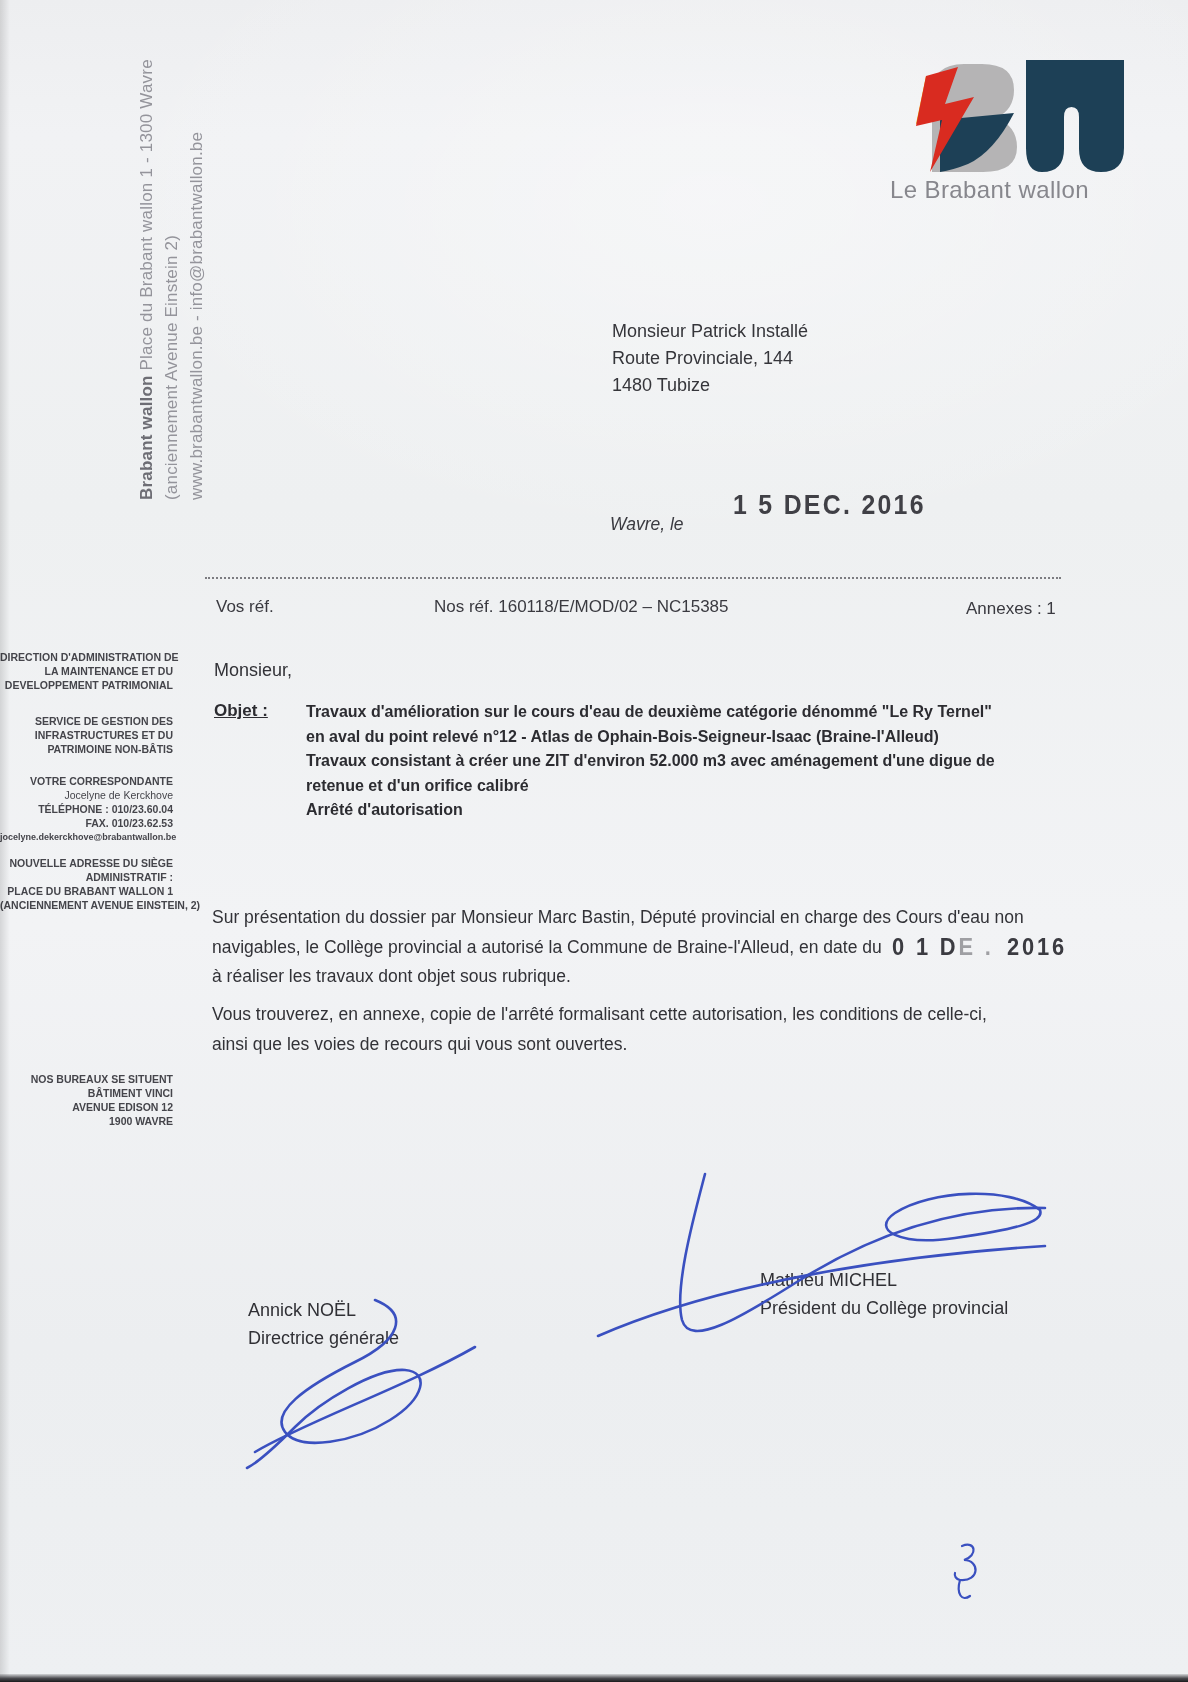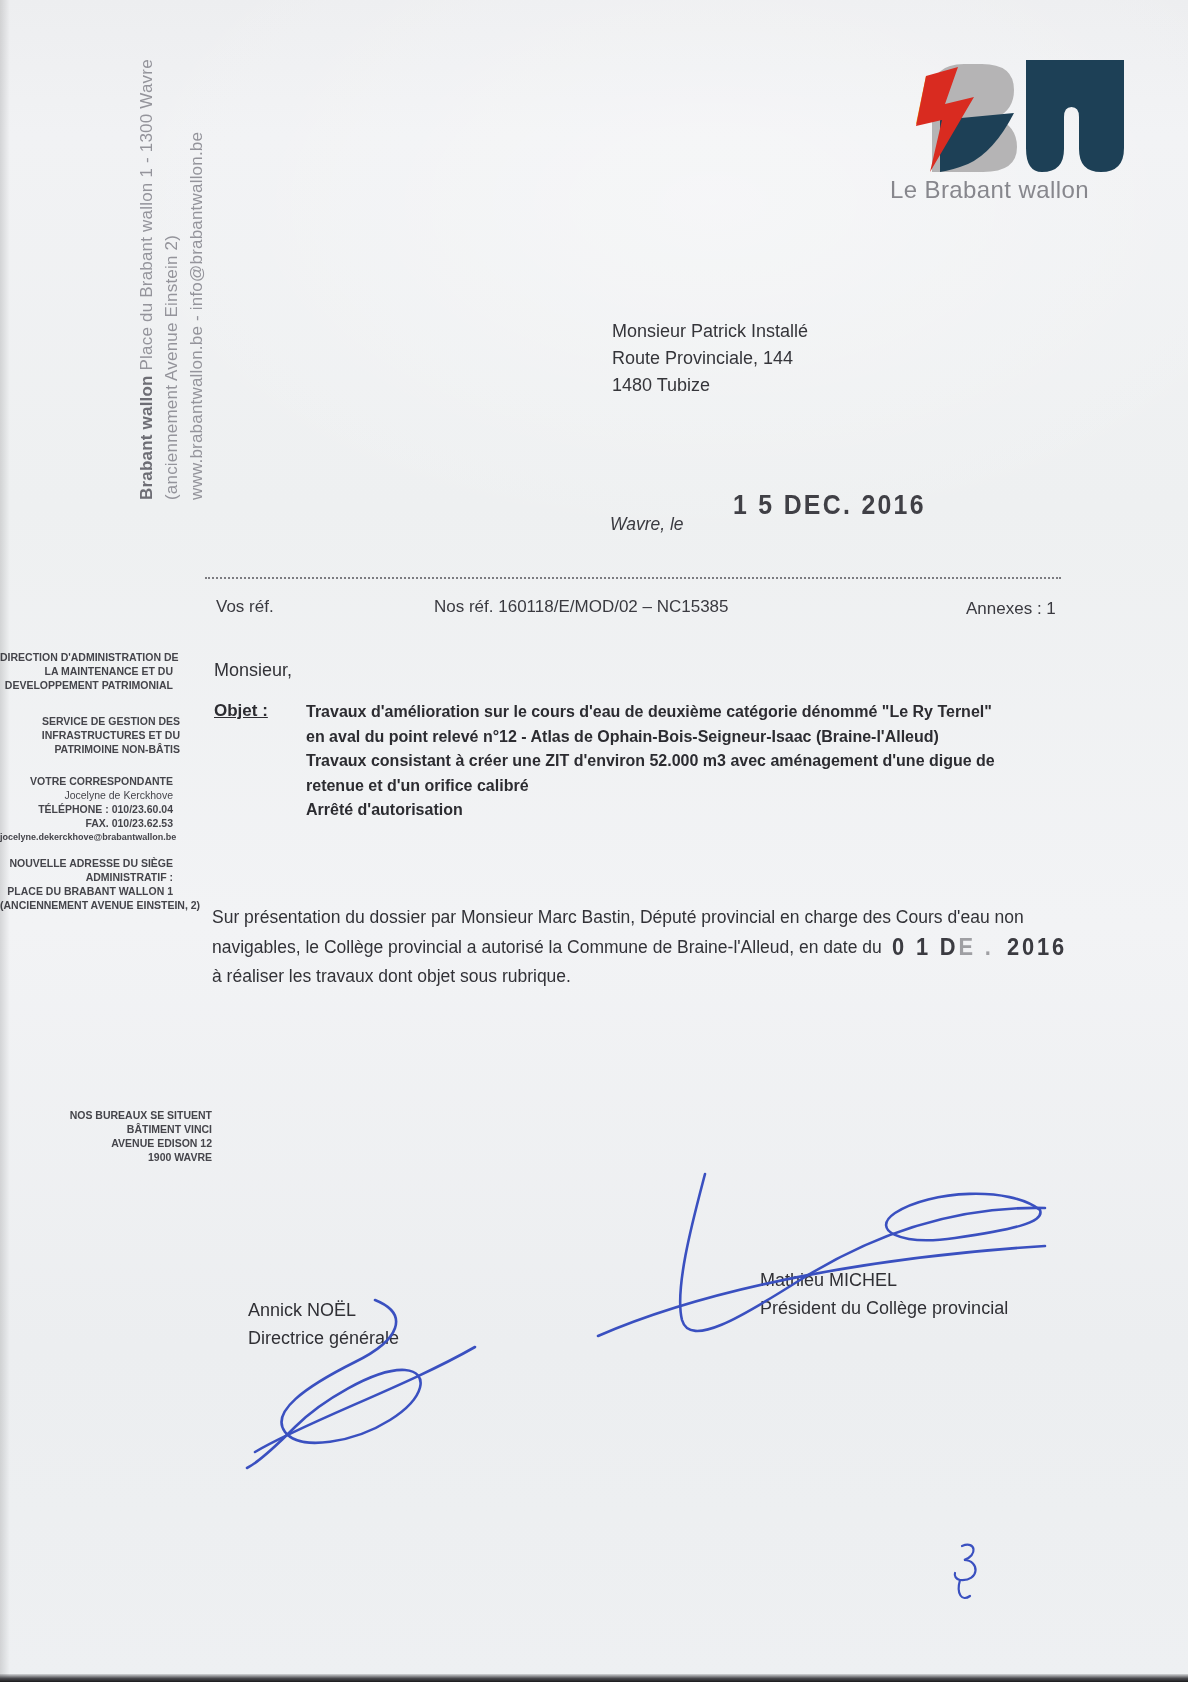--- a/index.html
+++ b/index.html
@@ -113,39 +113,39 @@
 
   <div class="ref vos">Vos réf.</div>
   <div class="ref nos">Nos réf. 160118/E/MOD/02 – NC15385</div>
   <div class="ref annexes">Annexes : 1</div>
 
   <div class="side-block" style="top:650px;">
     <div>DIRECTION D'ADMINISTRATION DE</div>
     <div>LA MAINTENANCE ET DU</div>
     <div>DEVELOPPEMENT PATRIMONIAL</div>
   </div>
-  <div class="side-block" style="top:714px;padding-left:7px;">
+  <div class="side-block" style="top:714px;">
     <div>SERVICE DE GESTION DES</div>
     <div>INFRASTRUCTURES ET DU</div>
     <div>PATRIMOINE NON-BÂTIS</div>
   </div>
   <div class="side-block" style="top:774px;">
     <div>VOTRE CORRESPONDANTE</div>
     <div class="plain">Jocelyne de Kerckhove</div>
     <div>TÉLÉPHONE : 010/23.60.04</div>
     <div>FAX. 010/23.62.53</div>
     <div class="tiny">jocelyne.dekerckhove@brabantwallon.be</div>
   </div>
   <div class="side-block" style="top:856px;">
     <div>NOUVELLE ADRESSE DU SIÈGE</div>
     <div>ADMINISTRATIF :</div>
     <div>PLACE DU BRABANT WALLON 1</div>
     <div>(ANCIENNEMENT AVENUE EINSTEIN, 2)</div>
   </div>
-  <div class="side-block" style="top:1108px;padding-left:39px;">
+  <div class="side-block" style="top:1072px;">
     <div>NOS BUREAUX SE SITUENT</div>
     <div>BÂTIMENT VINCI</div>
     <div>AVENUE EDISON 12</div>
     <div>1900 WAVRE</div>
   </div>
 
   <div class="salutation">Monsieur,</div>
   <div class="objet-label">Objet :</div>
   <div class="objet">
     <div>Travaux d'amélioration sur le cours d'eau de deuxième catégorie dénommé "Le Ry Ternel"</div>
@@ -154,20 +154,24 @@
     <div>retenue et d'un orifice calibré</div>
     <div>Arrêté d'autorisation</div>
   </div>
 
   <div class="para" style="top:903px;">
     <div>Sur présentation du dossier par Monsieur Marc Bastin, Député provincial en charge des Cours d'eau non</div>
     <div><span>navigables, le Collège provincial a autorisé la Commune de Braine-l'Alleud, en date du</span><span class="inline-stamp"><span>0 1 D</span><span class="fade">E .</span><span class="gap">2016</span></span></div>
     <div>à réaliser les travaux dont objet sous rubrique.</div>
   </div>
 
+  <div class="para" style="top:1000px;">
+    <div>Vous trouverez, en annexe, copie de l'arrêté formalisant cette autorisation, les conditions de celle-ci,</div>
+    <div>ainsi que les voies de recours qui vous sont ouvertes.</div>
+  </div>
 
 
   <div class="sig-name left">
     <div>Annick NOËL</div>
     <div>Directrice générale</div>
   </div>
   <div class="sig-name right">
     <div>Mathieu MICHEL</div>
     <div>Président du Collège provincial</div>
   </div>

